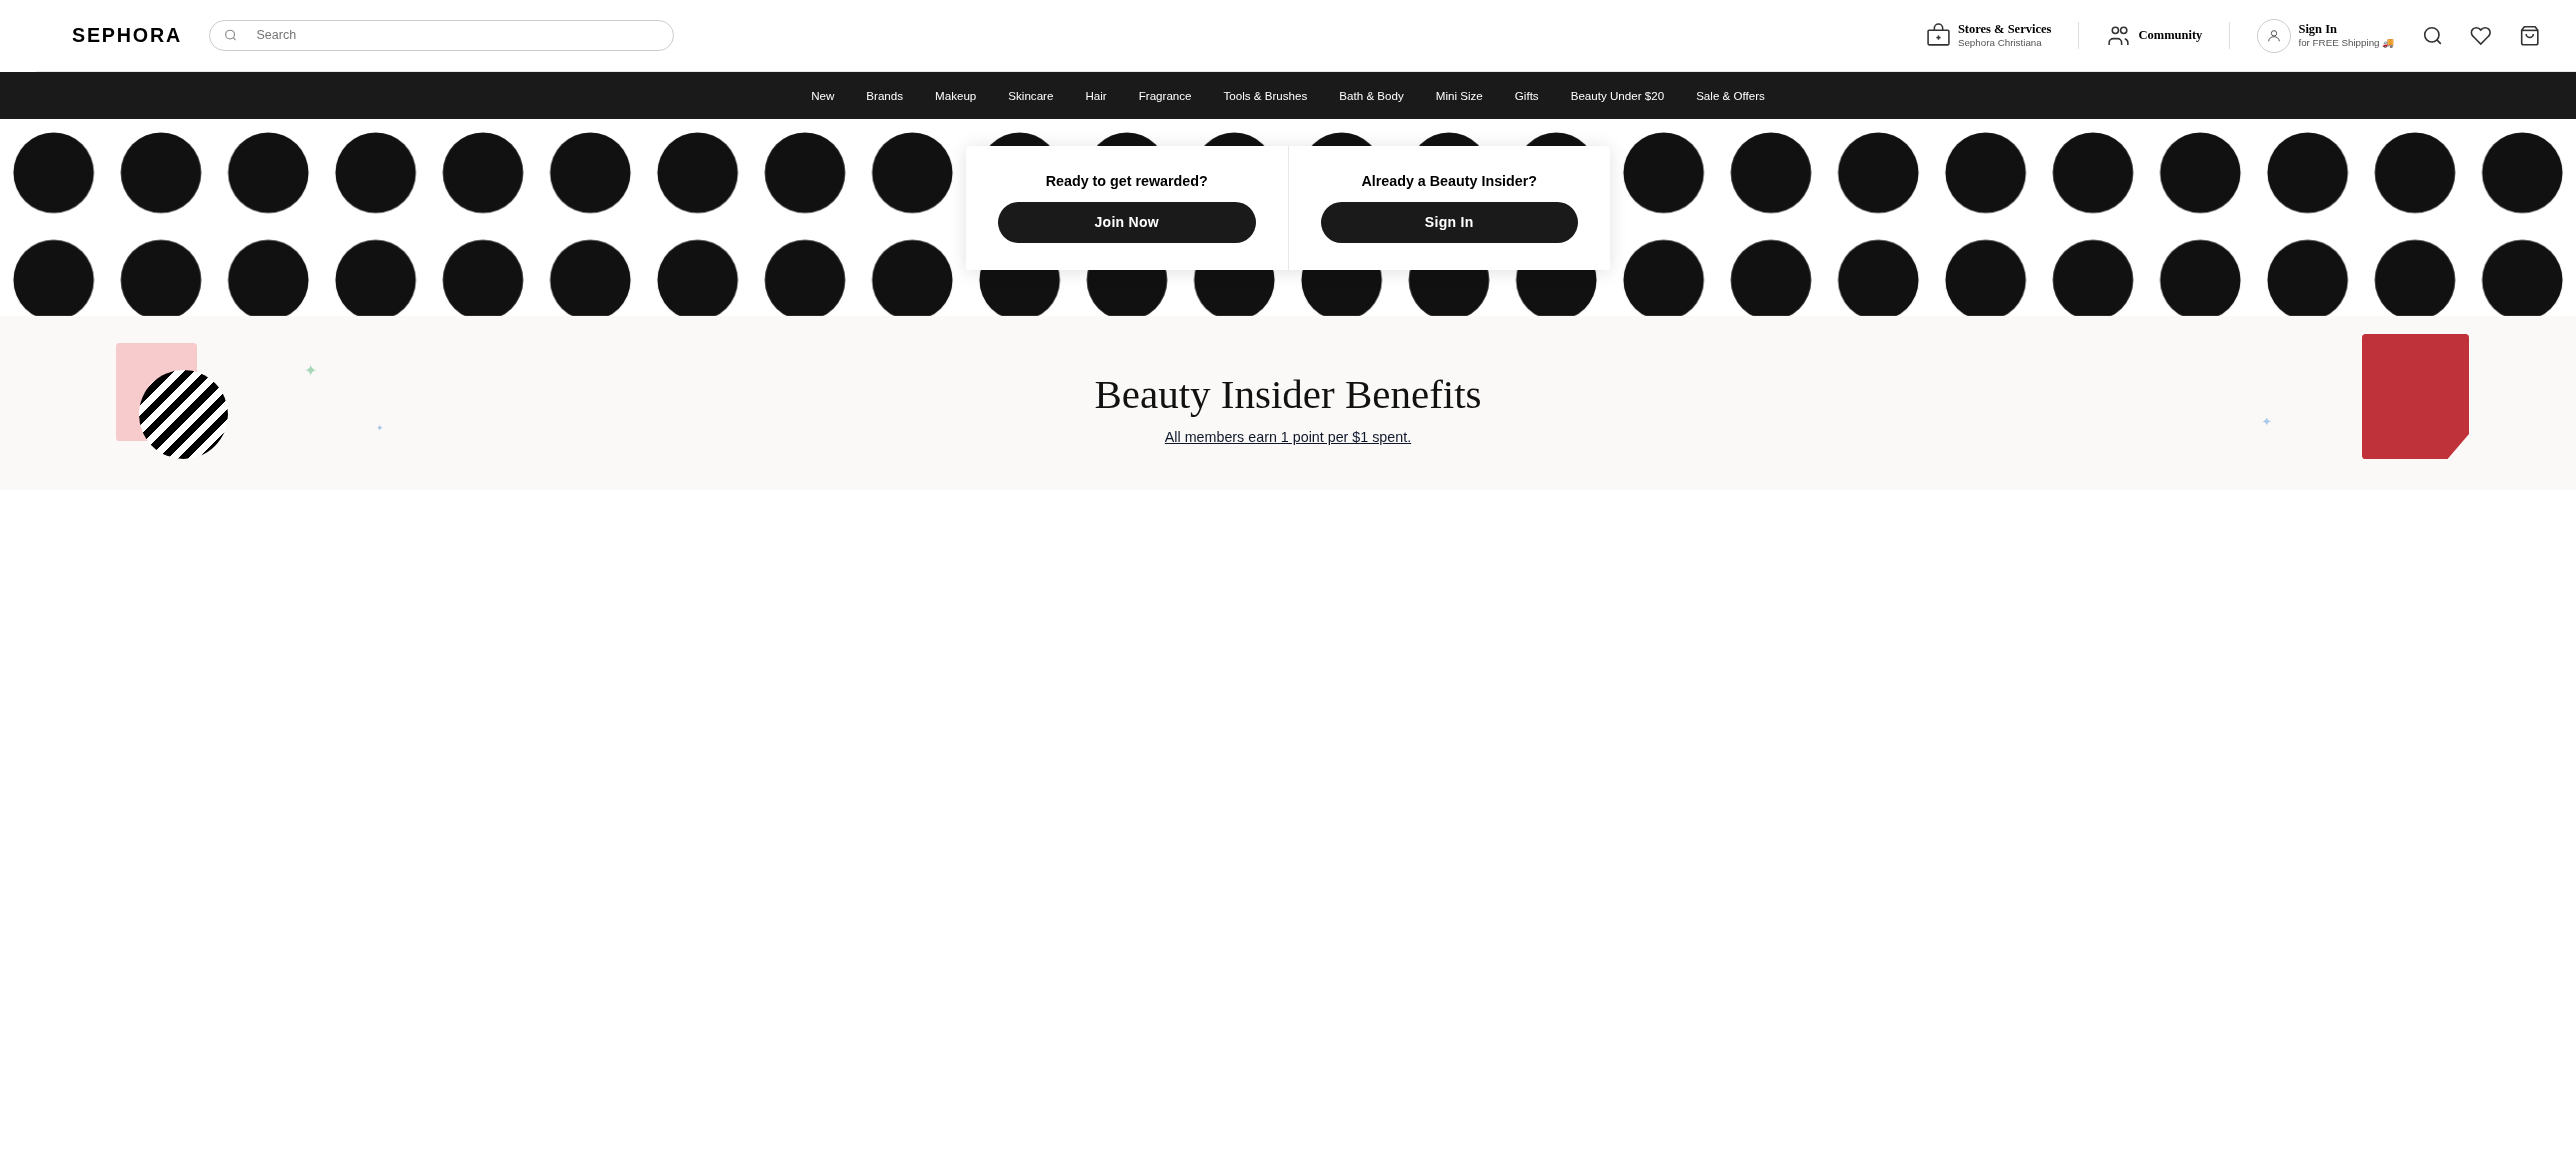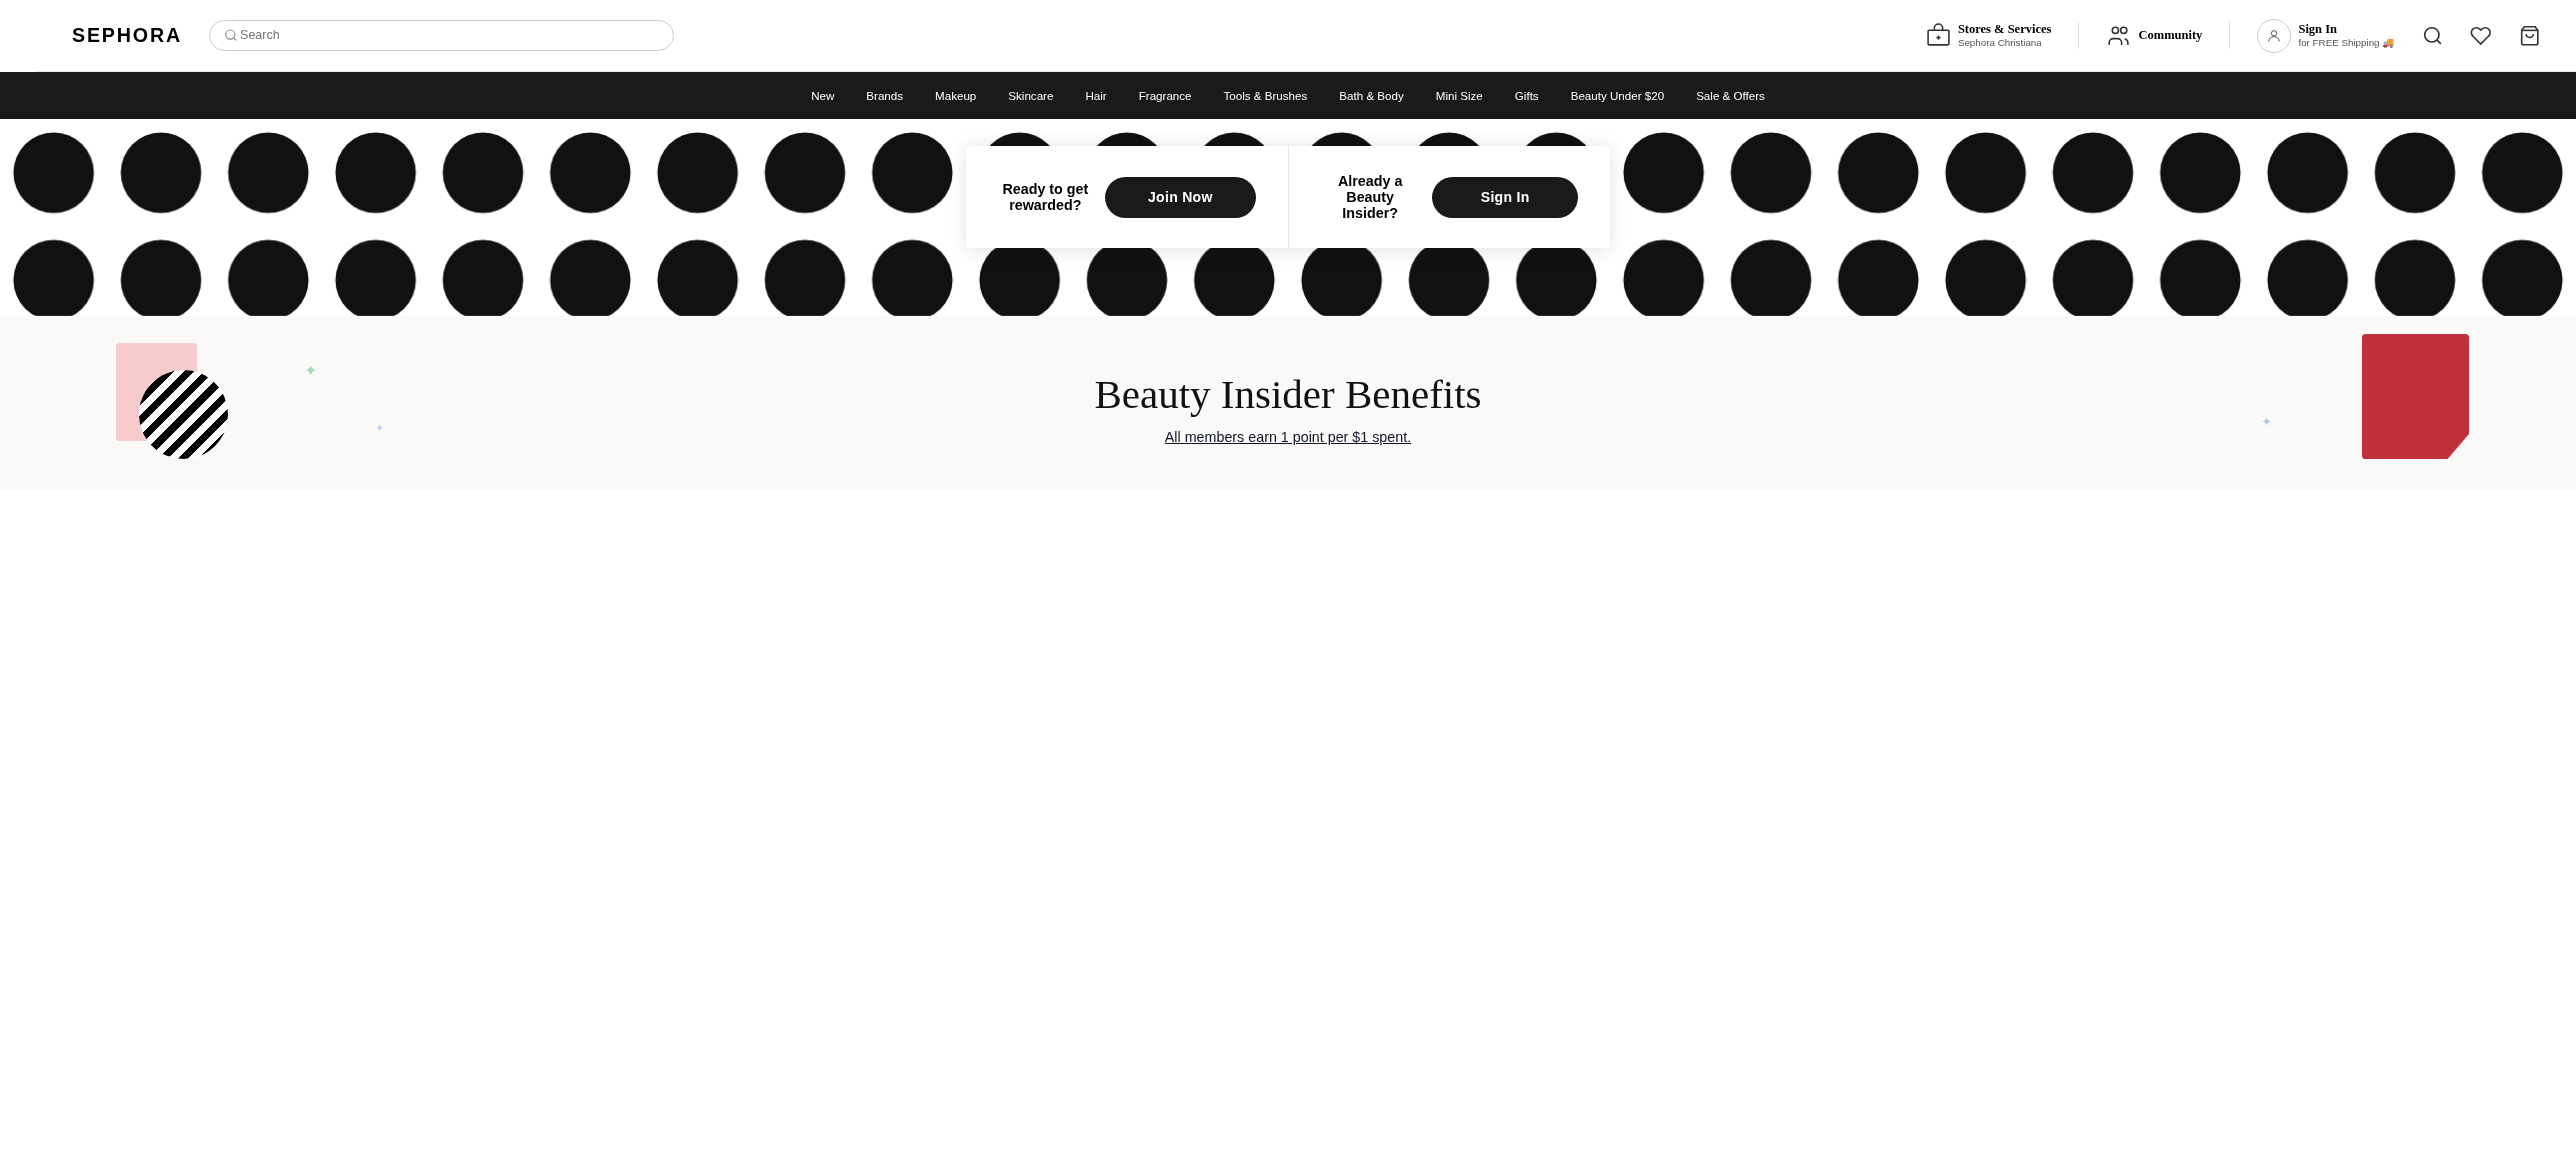--- a/index.html
+++ b/index.html
@@ -25,21 +25,21 @@
       white-space: nowrap;
     }
     .search-bar {
       flex: 1;
       max-width: 465px;
       display: flex;
       align-items: center;
       border: 1.3px solid #ccc;
       border-radius: 18px;
       padding: 7.2px 14.3px;
-      gap: 2px;
+      gap: 19px;
       margin-right: auto;
     }
     .search-bar input {
       border: none;
       outline: none;
       font-size: 12.5px;
       color: #555;
       width: 100%;
       background: transparent;
     }
@@ -121,21 +121,21 @@
       box-shadow: 0 1.8px 18px rgba(0,0,0,0.12);
       display: flex;
       max-width: 644px;
       width: 100%;
       overflow: hidden;
     }
     .hero-card-half {
       flex: 1;
       padding: 27px 32px;
       display: flex;
-      flex-direction: row;
+      flex-direction: column;
       align-items: center;
       gap: 12.5px;
     }
     .hero-card-half:first-child {
       border-right: 0.9px solid #e8e8e8;
     }
     .hero-card-label {
       font-size: 14.3px;
       font-weight: 600;
       text-align: center;

